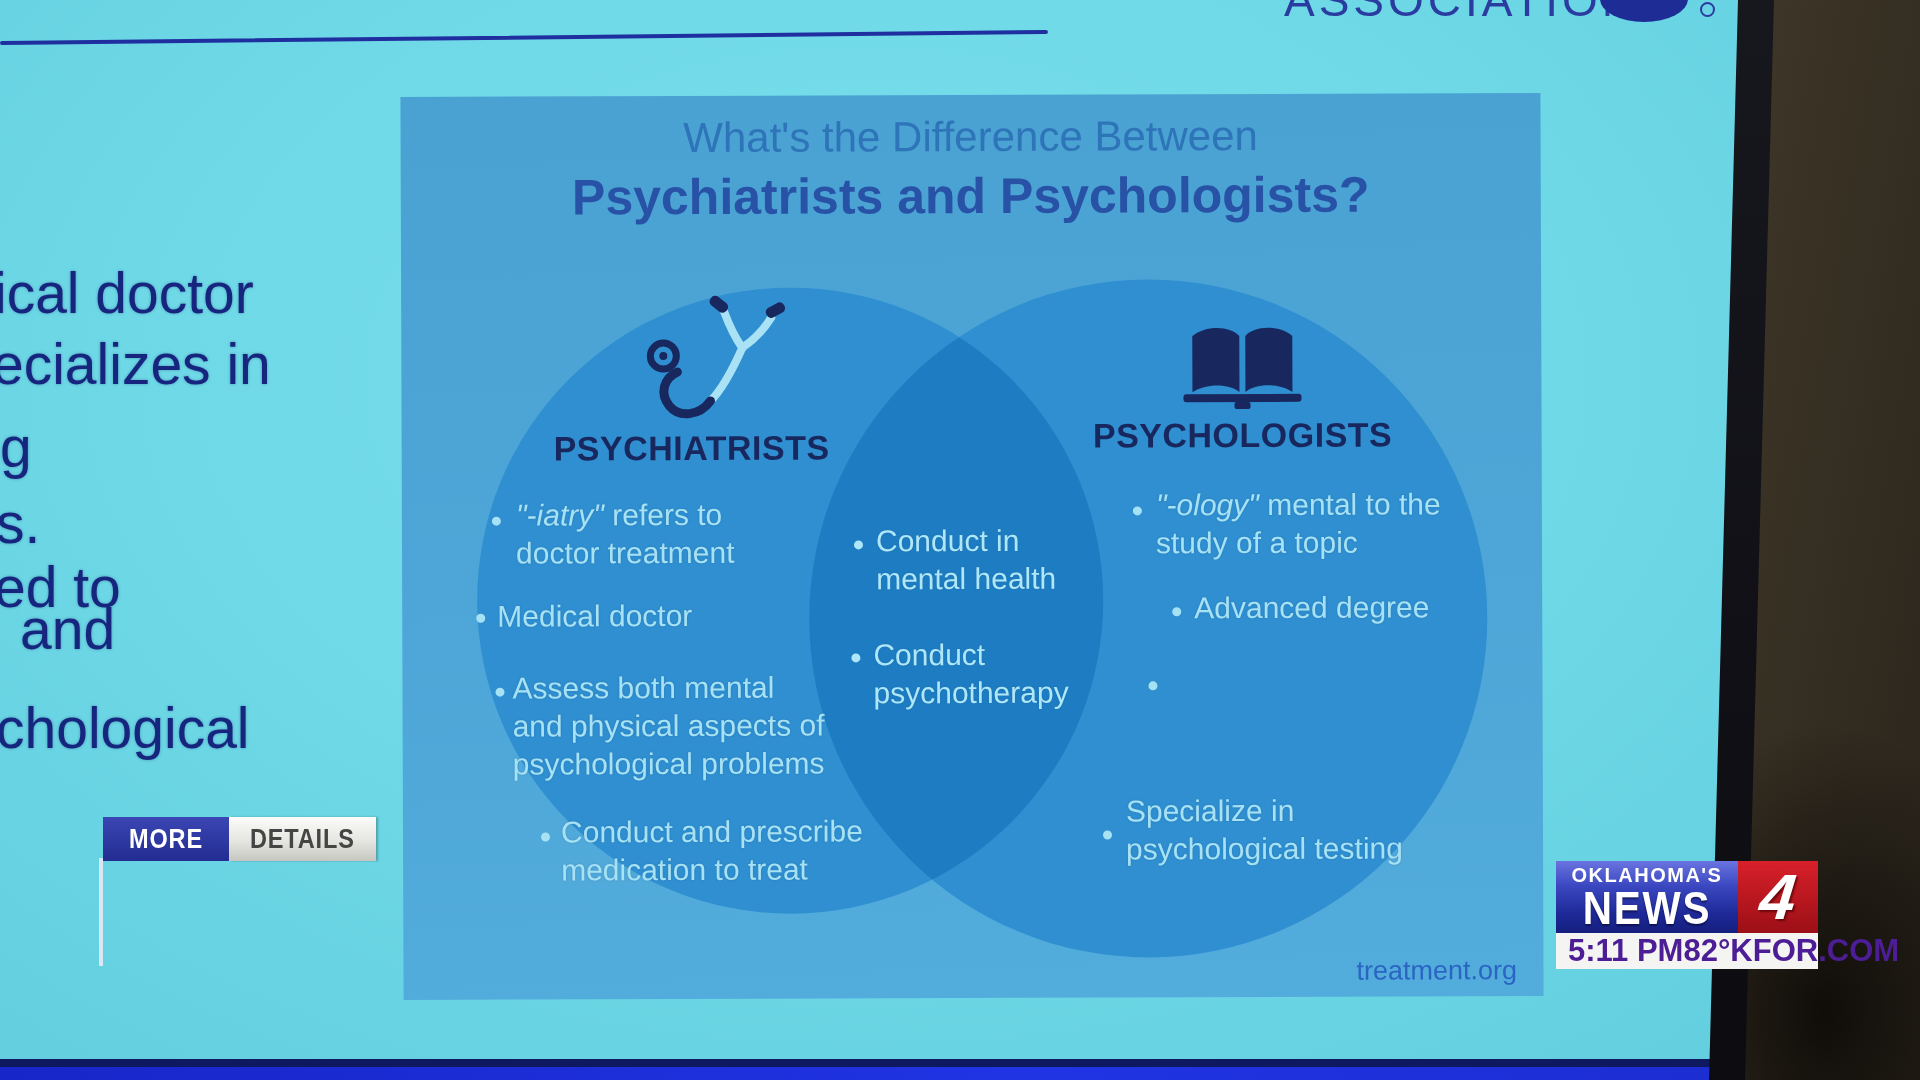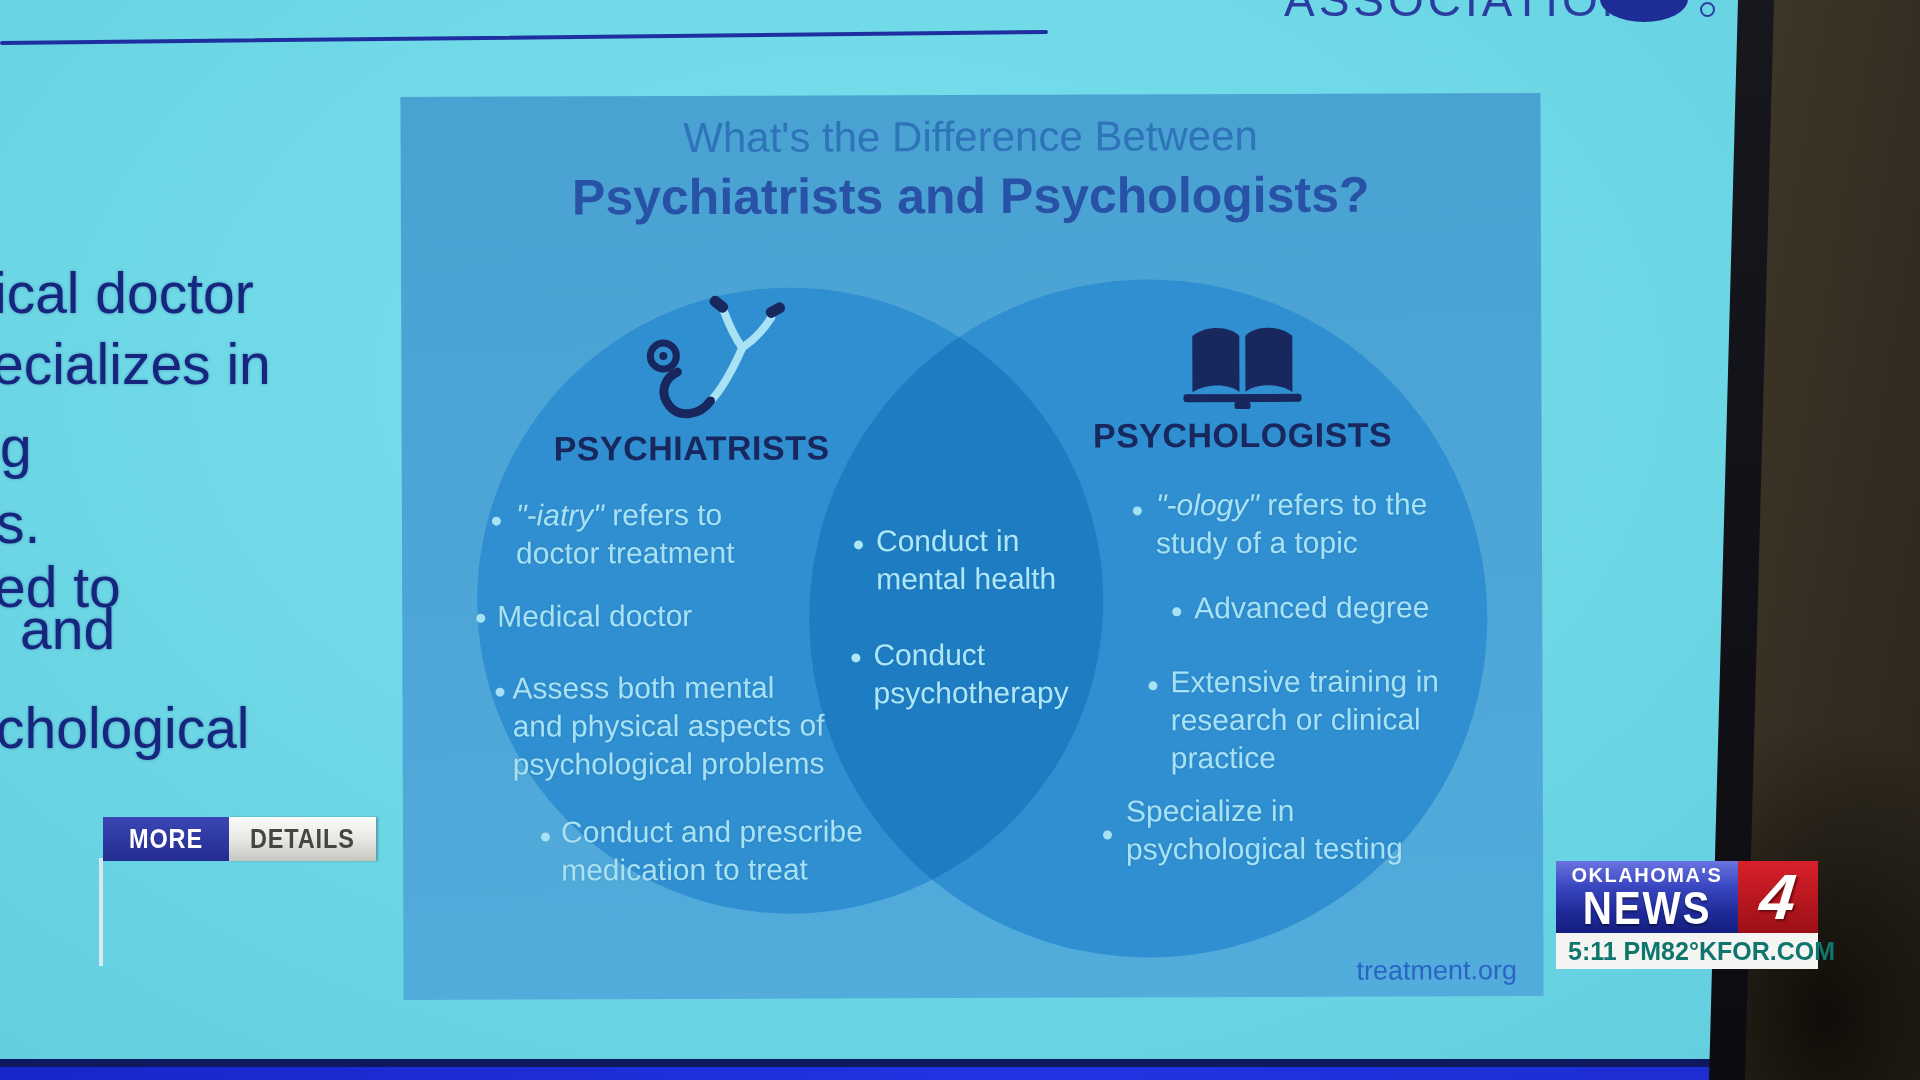--- a/index.html
+++ b/index.html
@@ -93,21 +93,21 @@
         display:flex;flex-direction:column;align-items:center;justify-content:center;}
   .logo-market{color:#fff;font-size:20px;font-weight:700;letter-spacing:1.5px;line-height:22px;}
   .logo-brand{color:#fff;font-size:46px;font-weight:700;letter-spacing:2px;line-height:44px;
         transform:scaleX(.88);text-shadow:0 2px 2px rgba(0,0,30,.5);}
   .logo-red{width:80px;height:72px;background:linear-gradient(180deg,#d8202a,#9c0f16);
         display:flex;align-items:center;justify-content:center;}
   .logo-4{color:#fff;font-size:64px;font-weight:700;font-style:italic;transform:skewX(-6deg);
         text-shadow:2px 2px 2px rgba(90,5,10,.8);}
   .logo-bottom{width:238px;height:36px;background:#f4f4f2;display:flex;align-items:center;
         justify-content:space-between;padding:0 12px;}
-  .logo-time,.logo-temp-site{color:#0f766e;font-size:25px;font-weight:600;white-space:nowrap;}
+  .logo-time,.logo-temp-site{color:#4c1d95;font-size:31px;font-weight:600;white-space:nowrap;}
 
   
   .strip-navy{position:absolute;left:0;top:1059px;width:1714px;height:8px;background:#0e1960;z-index:4;}
   .strip-blue{position:absolute;left:0;top:1067px;width:1713px;height:13px;z-index:4;
         background:linear-gradient(90deg,#1726c8,#2134e4 60%,#1c2dd2);}
 </style>
 </head>
 <body>
 
 <div class="frame">
@@ -198,35 +198,30 @@
       </div>
 
       <div class="dot md2"></div>
       <div class="bullet mb2">
         <div>Conduct</div>
         <div>psychotherapy</div>
       </div>
 
       <div class="dot rd1"></div>
       <div class="bullet rb1">
-        <div><span class="em">"-ology"</span><span> refers to the</span></div>
+        <div><span class="em">"-ology"</span><span> mental to the</span></div>
         <div>study of a topic</div>
       </div>
 
       <div class="dot rd2"></div>
       <div class="bullet rb2">
         <div>Advanced degree</div>
       </div>
 
       <div class="dot rd3"></div>
-      <div class="bullet rb3">
-        <div>Extensive training in</div>
-        <div>research or clinical</div>
-        <div>practice</div>
-      </div>
 
       <div class="dot rd4"></div>
       <div class="bullet rb4">
         <div>Specialize in</div>
         <div>psychological testing</div>
       </div>
 
       <div class="src">treatment.org</div>
     </div>
 

